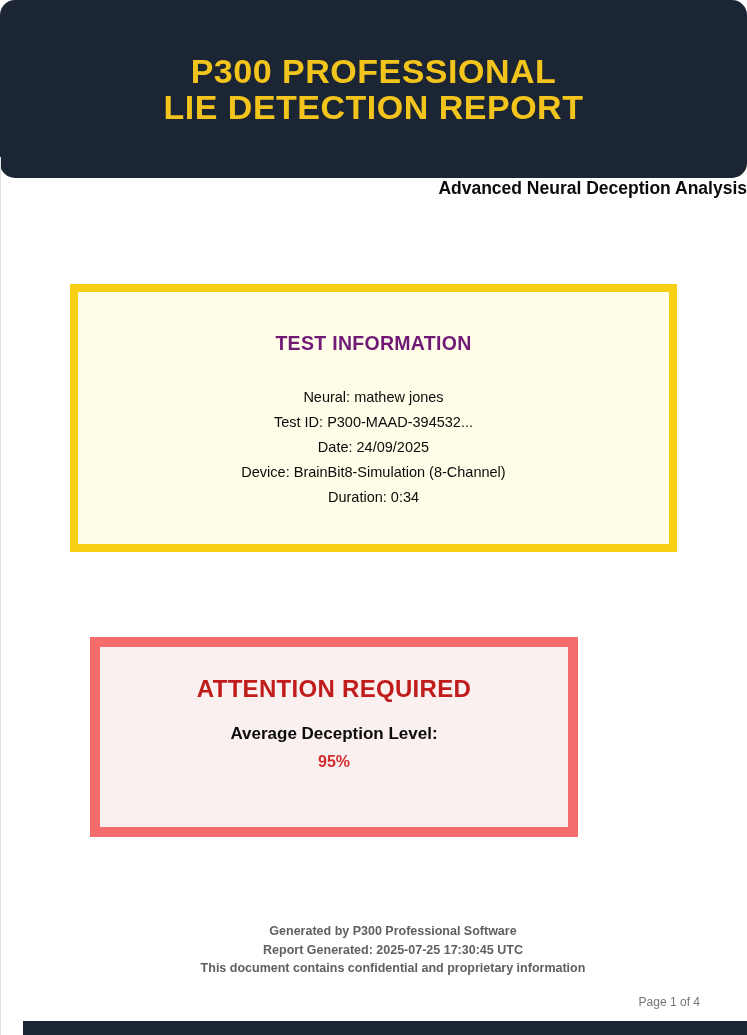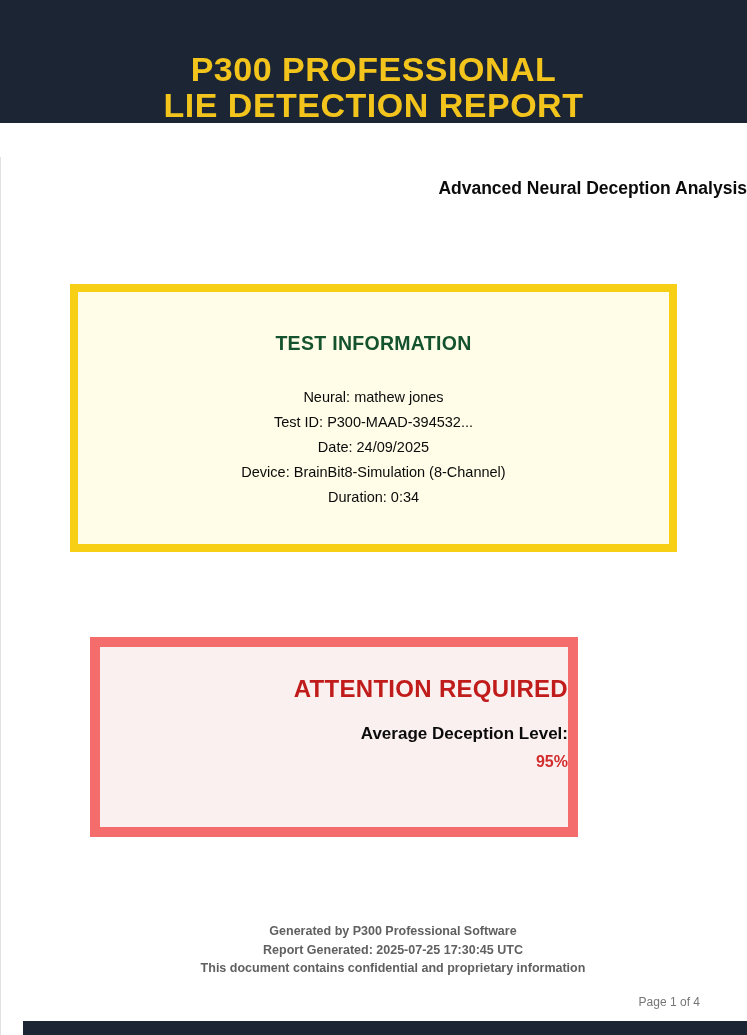--- a/index.html
+++ b/index.html
@@ -12,53 +12,54 @@
   .page {
     position: absolute; top: 0; left: 0;
     width: 747px; height: 1035px;
     background: #ffffff;
   }
   .left-edge-line {
     position: absolute; left: 0; top: 157px; bottom: 0;
     width: 1px; background: #e2e2e2;
   }
   .report-header {
-    position: absolute; top: 0; left: 0; right: 0; height: 123px;
+    position: absolute; top: 0; left: 0; right: 0; height: 178px;
     background: #1c2534;
-    display: flex; align-items: flex-end; justify-content: center;
+    display: flex; align-items: center; justify-content: center;
     text-align: center;
+    border-radius: 15px;
   }
   .report-title {
     color: #f2c41c; font-size: 34px; font-weight: 700;
     line-height: 36px; letter-spacing: 0.5px;
   }
   .subtitle {
     position: absolute; top: 178px; left: 0; right: 0;
     text-align: right; color: #0b0b0b;
     font-size: 17.5px; font-weight: 700; line-height: 20px;
   }
   .info-box {
     position: absolute; top: 284px; left: 70px;
     width: 607px; height: 268px;
     background: #fffde8; border: 8px solid #f7d015;
     text-align: center;
   }
   .info-box-title {
     margin-top: 40px; margin-bottom: 30px;
-    font-size: 19.5px; font-weight: 700; color: #14532d;
+    font-size: 19.5px; font-weight: 700; color: #701a75;
     line-height: 23px; letter-spacing: 0.3px;
   }
   .info-line {
     font-size: 14.5px; color: #0b0b0b; line-height: 25px;
   }
   .attention-box {
     position: absolute; top: 637px; left: 90px;
     width: 488px; height: 200px;
     background: #fbf0f0; border: 10px solid #f56c6c;
-    text-align: right;
+    text-align: center;
   }
   .attention-title {
     margin-top: 28px; margin-bottom: 20px;
     font-size: 24px; font-weight: 700; color: #c11c1c;
     line-height: 28px; letter-spacing: 0.3px;
   }
   .attention-label {
     margin-bottom: 4px;
     font-size: 17px; font-weight: 700; color: #0b0b0b; line-height: 22px;
   }

